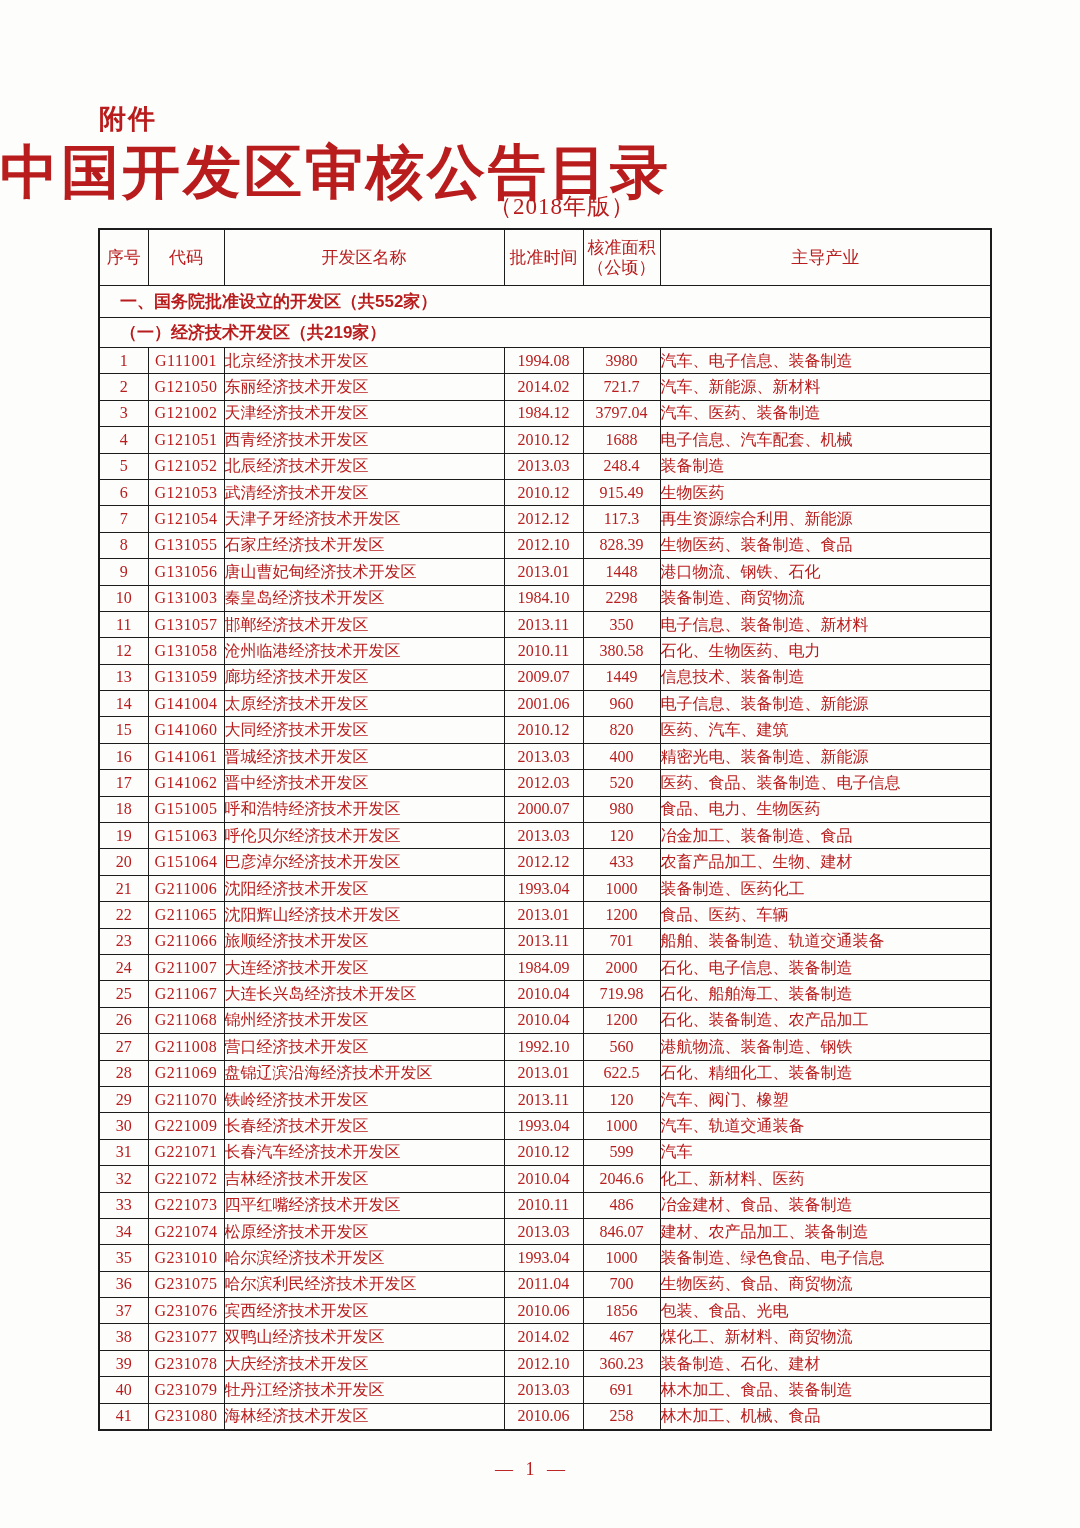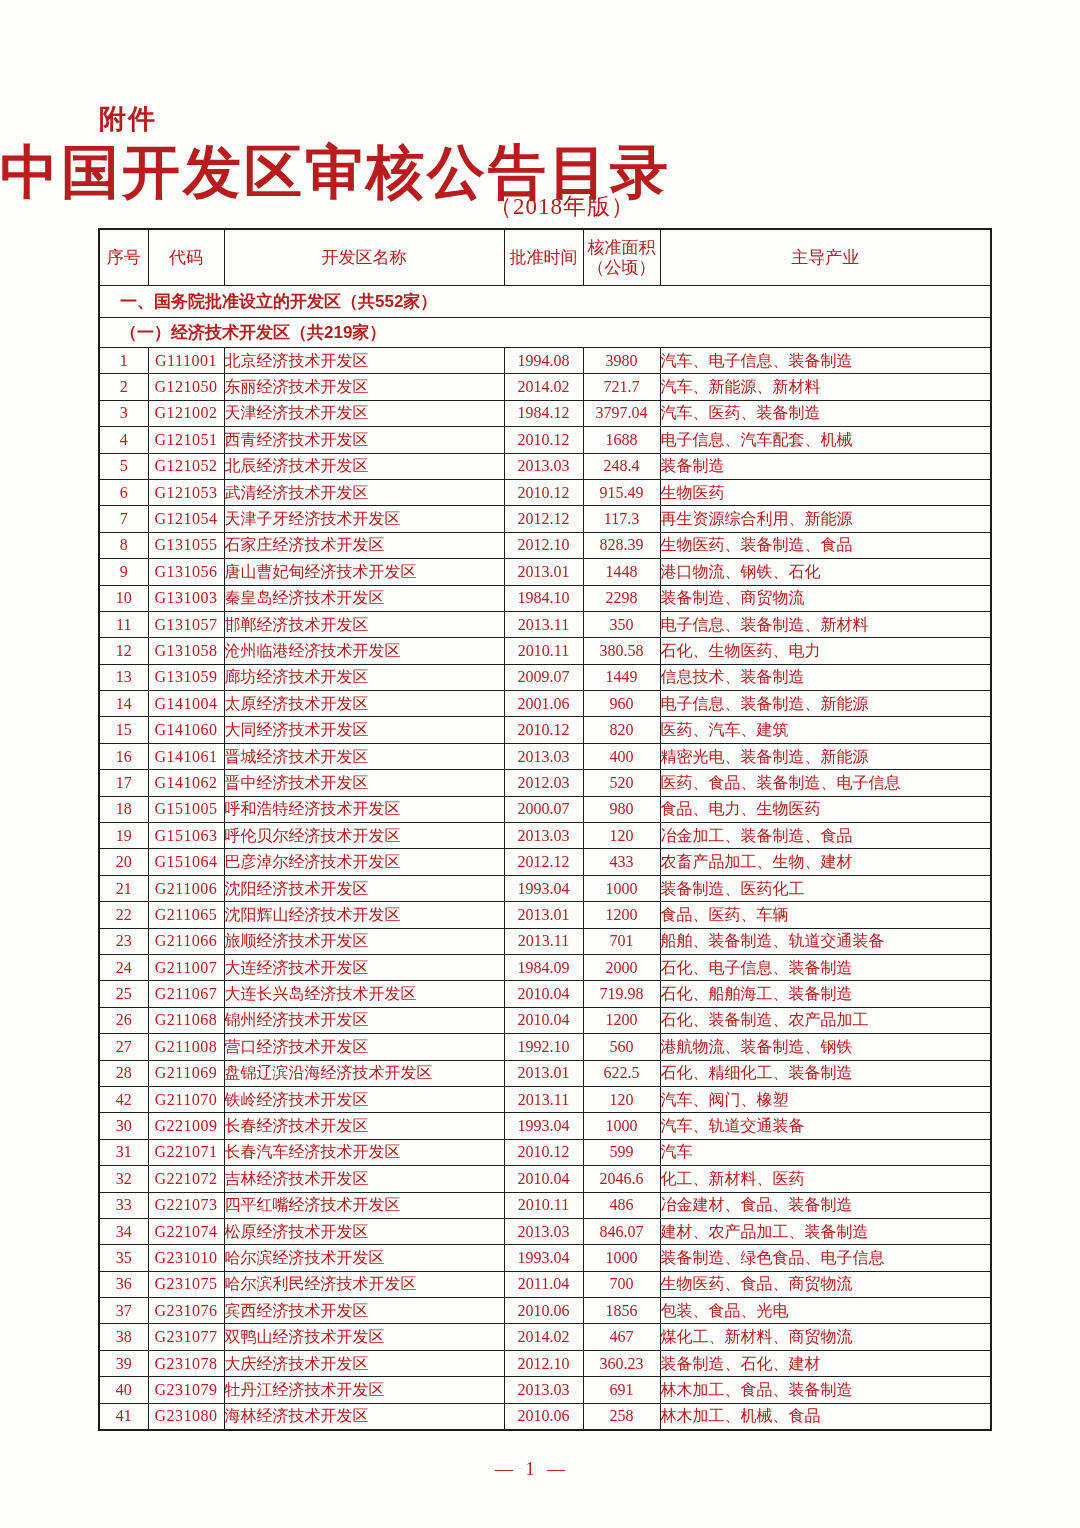--- a/index.html
+++ b/index.html
@@ -348,21 +348,21 @@
   </tr>
         <tr class="data-row">
     <td class="c-seq">28</td>
     <td class="c-code">G211069</td>
     <td class="c-name">盘锦辽滨沿海经济技术开发区</td>
     <td class="c-date">2013.01</td>
     <td class="c-area">622.5</td>
     <td class="c-ind">石化、精细化工、装备制造</td>
   </tr>
         <tr class="data-row">
-    <td class="c-seq">42</td>
+    <td class="c-seq">29</td>
     <td class="c-code">G211070</td>
     <td class="c-name">铁岭经济技术开发区</td>
     <td class="c-date">2013.11</td>
     <td class="c-area">120</td>
     <td class="c-ind">汽车、阀门、橡塑</td>
   </tr>
         <tr class="data-row">
     <td class="c-seq">30</td>
     <td class="c-code">G221009</td>
     <td class="c-name">长春经济技术开发区</td>

